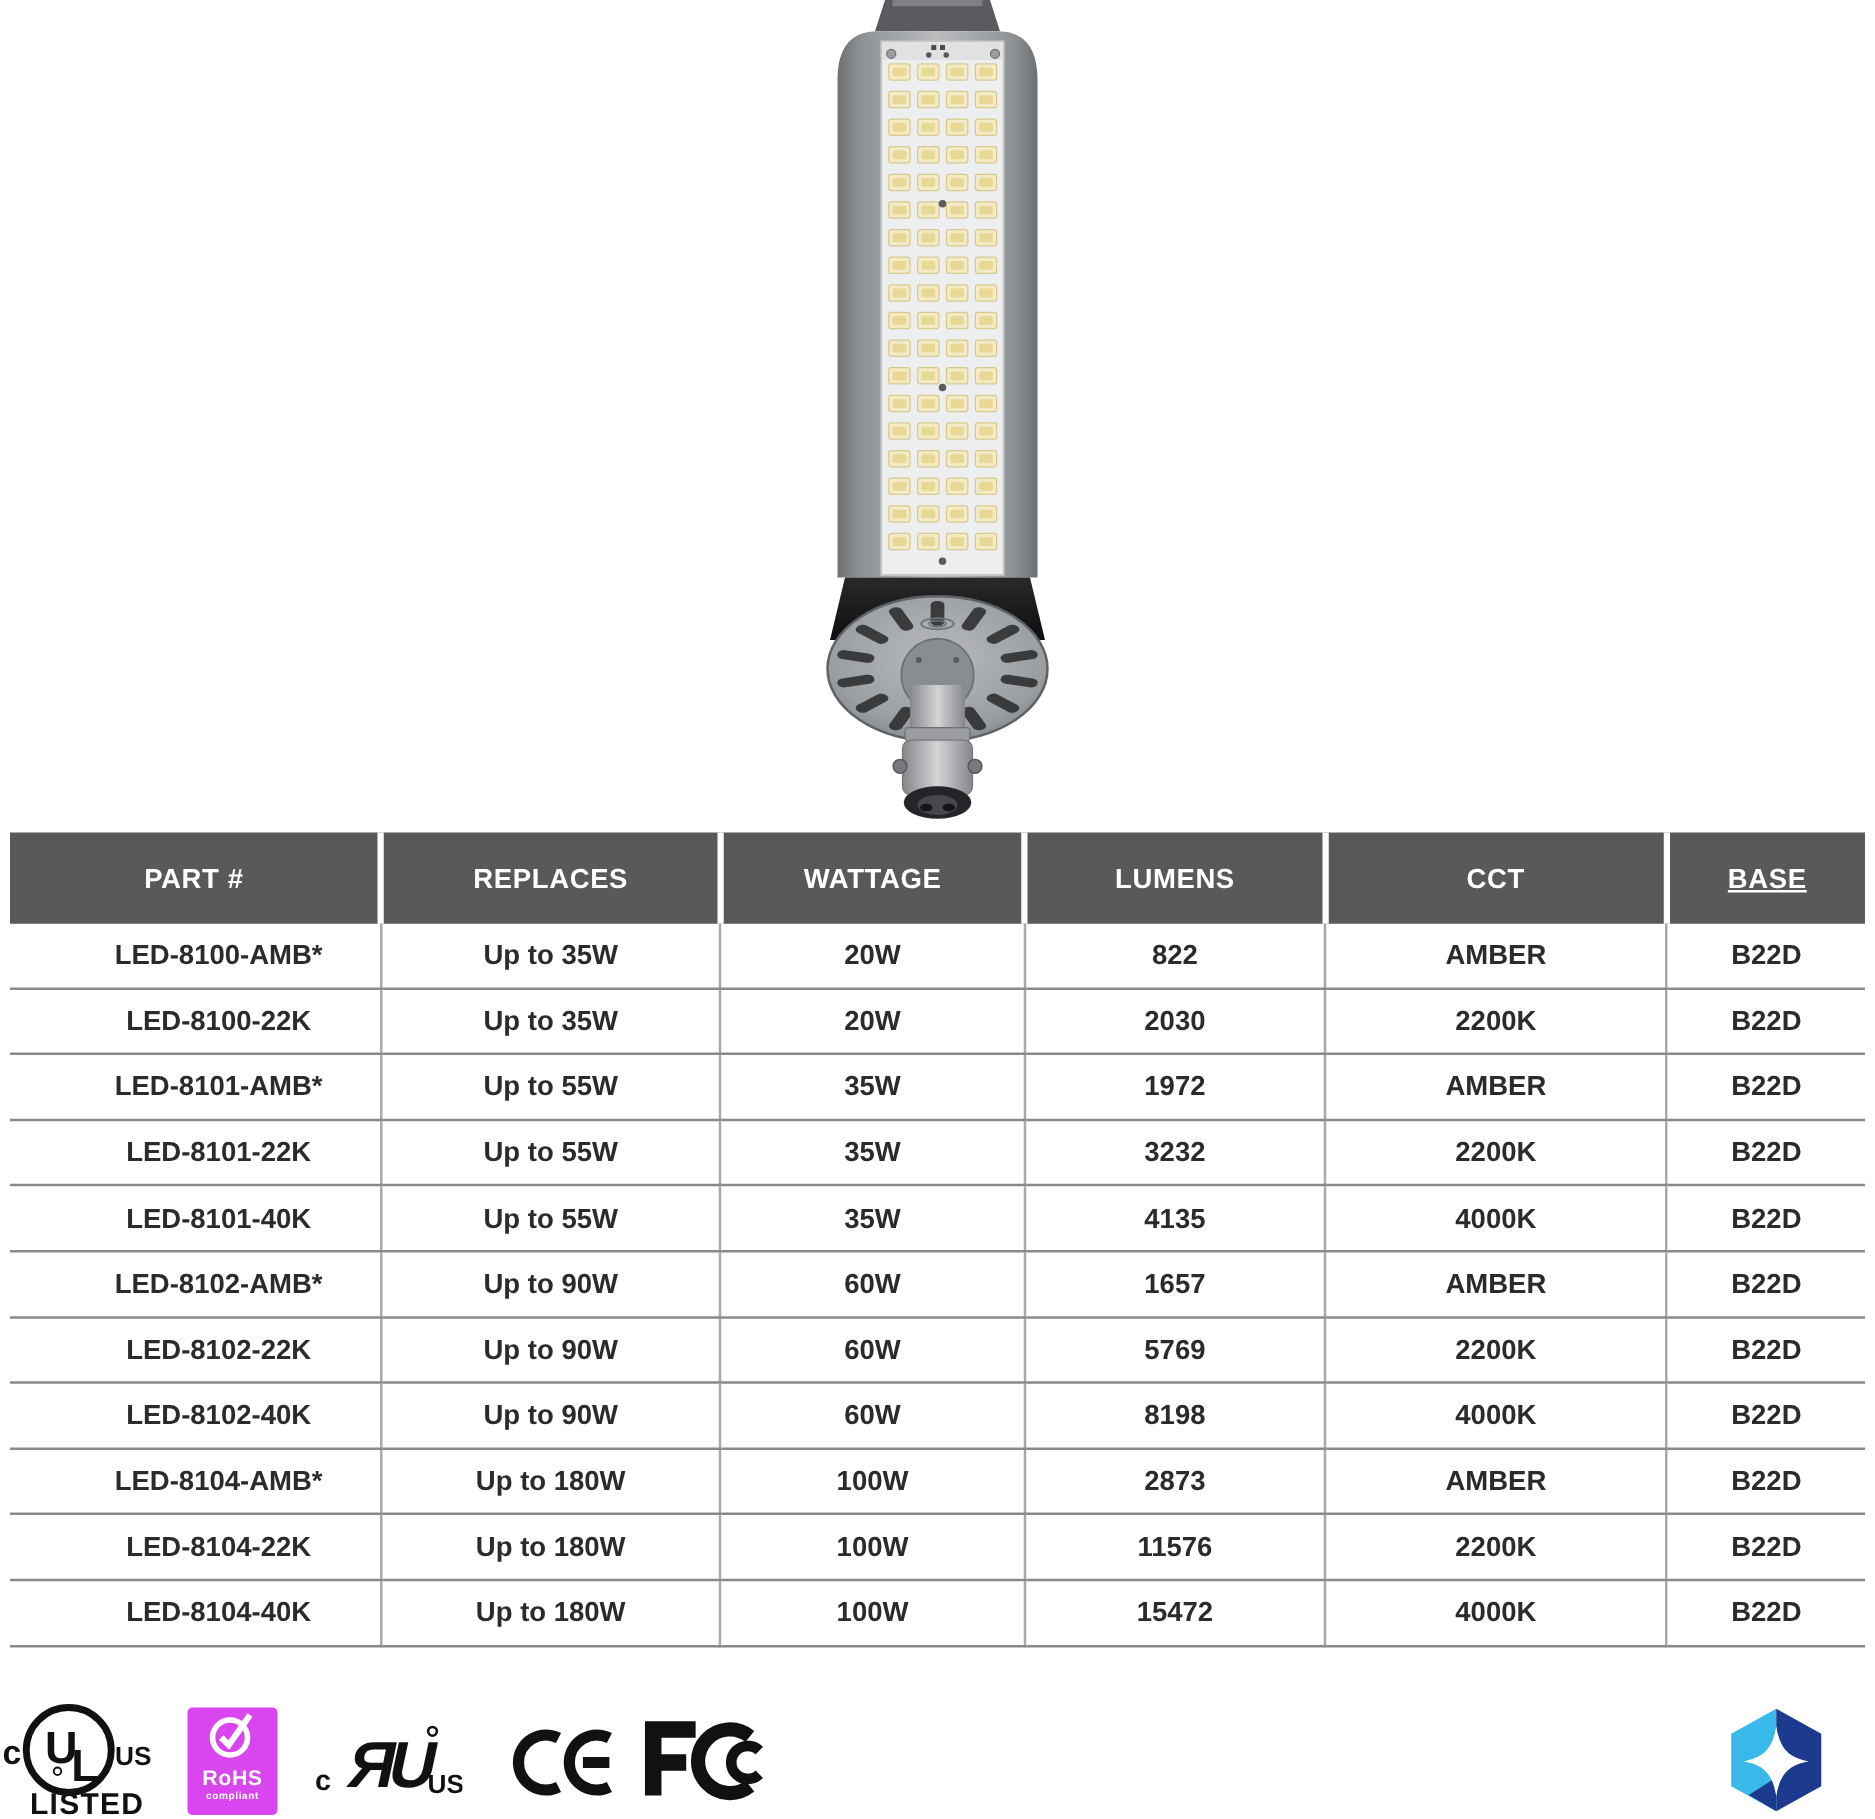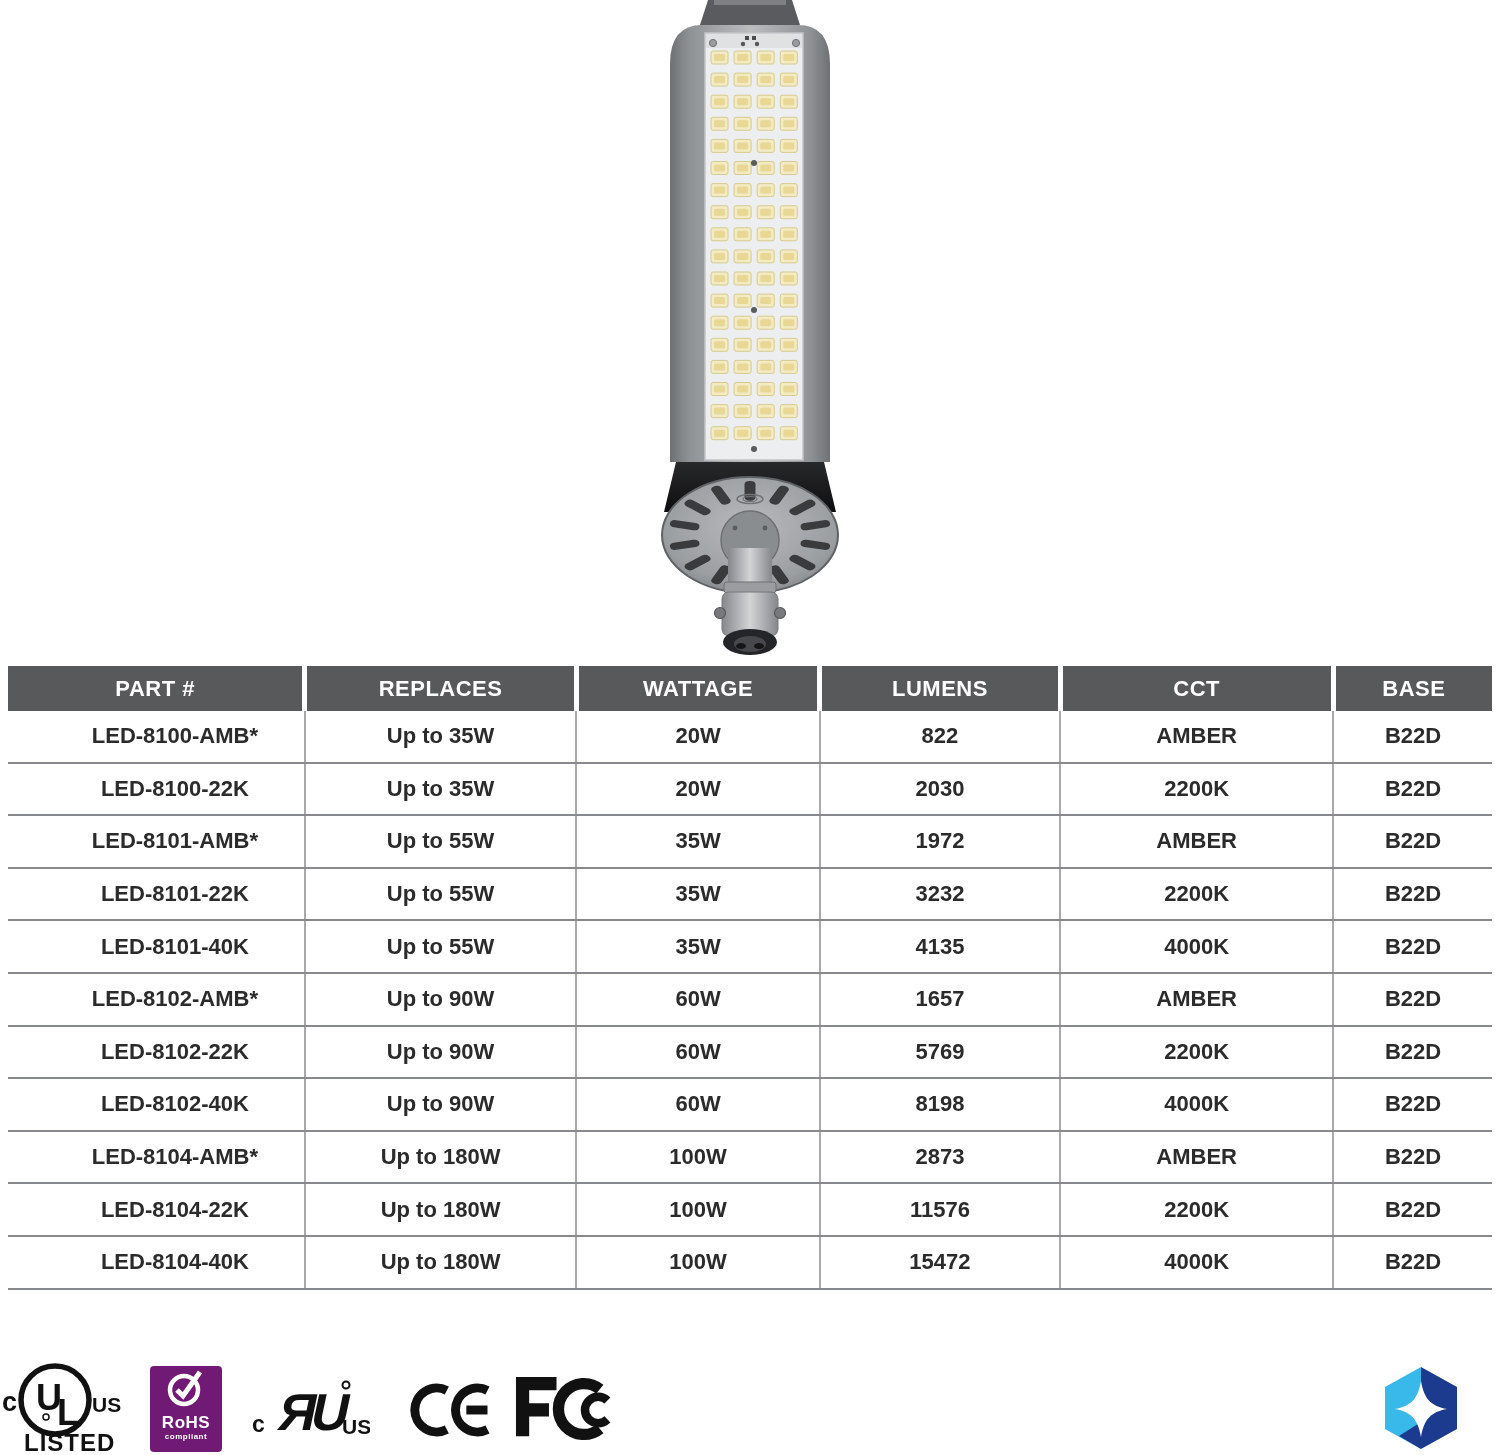--- a/index.html
+++ b/index.html
@@ -7,34 +7,34 @@
         font-family:"Liberation Sans",sans-serif;}
 
   
   .lamp{position:absolute;left:650px;top:0;width:200px;height:660px;}
 
   
   .spec-table-wrap{position:absolute;left:8px;top:666px;width:1484px;}
   table.spec{width:100%;border-collapse:collapse;table-layout:fixed;}
   table.spec th{background:#58595b;color:#ffffff;font-size:22px;font-weight:700;
     height:45px;letter-spacing:.5px;border-left:5px solid #ffffff;border-right:5px solid #ffffff;
-    padding:0;text-align:center;}
+    padding:14px;text-align:center;}
   table.spec th:first-child{border-left:0;}
-  table.spec th:last-child{border-right:0;}
+  table.spec th:last-child{border-right:0;text-decoration:underline;}
   table.spec td{height:50.6px;font-size:22px;font-weight:700;color:#2b2b2b;text-align:center;
     border-right:2px solid #a7a9ac;border-bottom:2px solid #87898c;padding:0;}
   table.spec td:last-child{border-right:0;}
   table.spec td:first-child{text-align:center;padding-left:38px;}
   table.spec tbody tr:first-child td{border-top:0;}
 
   
   .certs{position:absolute;top:1358px;left:0;width:1500px;height:97px;}
   .logo{position:absolute;}
   .logo-ul-listed{left:2px;top:0;}
-  .logo-rohs{left:150px;top:8px;width:72px;height:86px;background:#701a75;border-radius:4px;
+  .logo-rohs{left:150px;top:8px;width:72px;height:86px;background:#d946ef;border-radius:4px;
     display:flex;flex-direction:column;align-items:center;justify-content:flex-start;}
   .rohs-title{color:#fff;font-weight:700;font-size:17px;line-height:17px;margin-top:2px;letter-spacing:.5px;}
   .rohs-sub{color:#fff;font-weight:700;font-size:8px;line-height:9px;margin-top:1px;letter-spacing:.5px;}
   .logo-ulrec{left:252px;top:16px;}
   .logo-ce{left:398px;top:24px;}
   .logo-fcc{left:513px;top:18px;}
   .logo-brand{left:1370px;top:7px;}
 </style>
 </head>
 <body>

